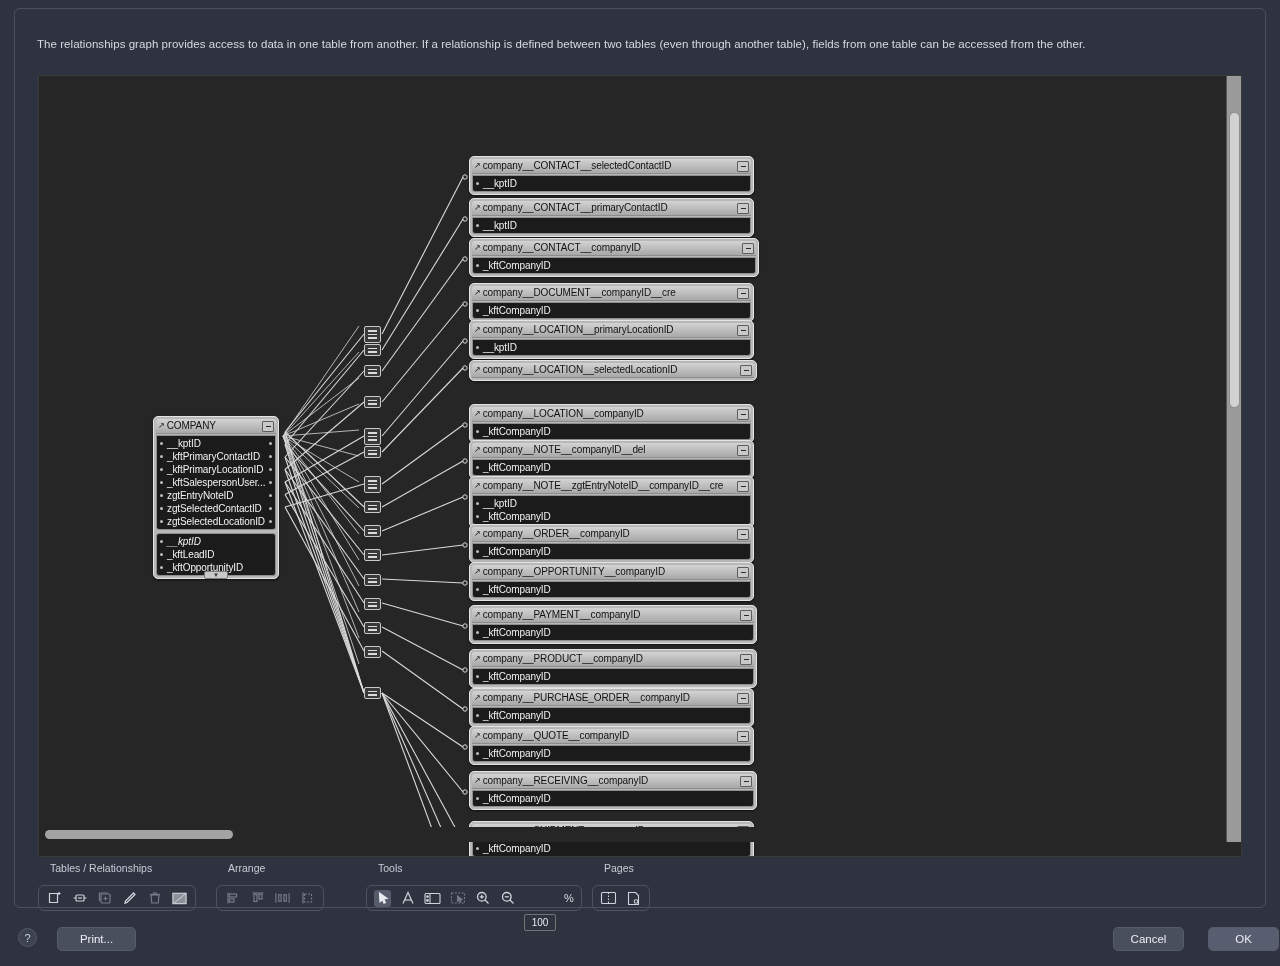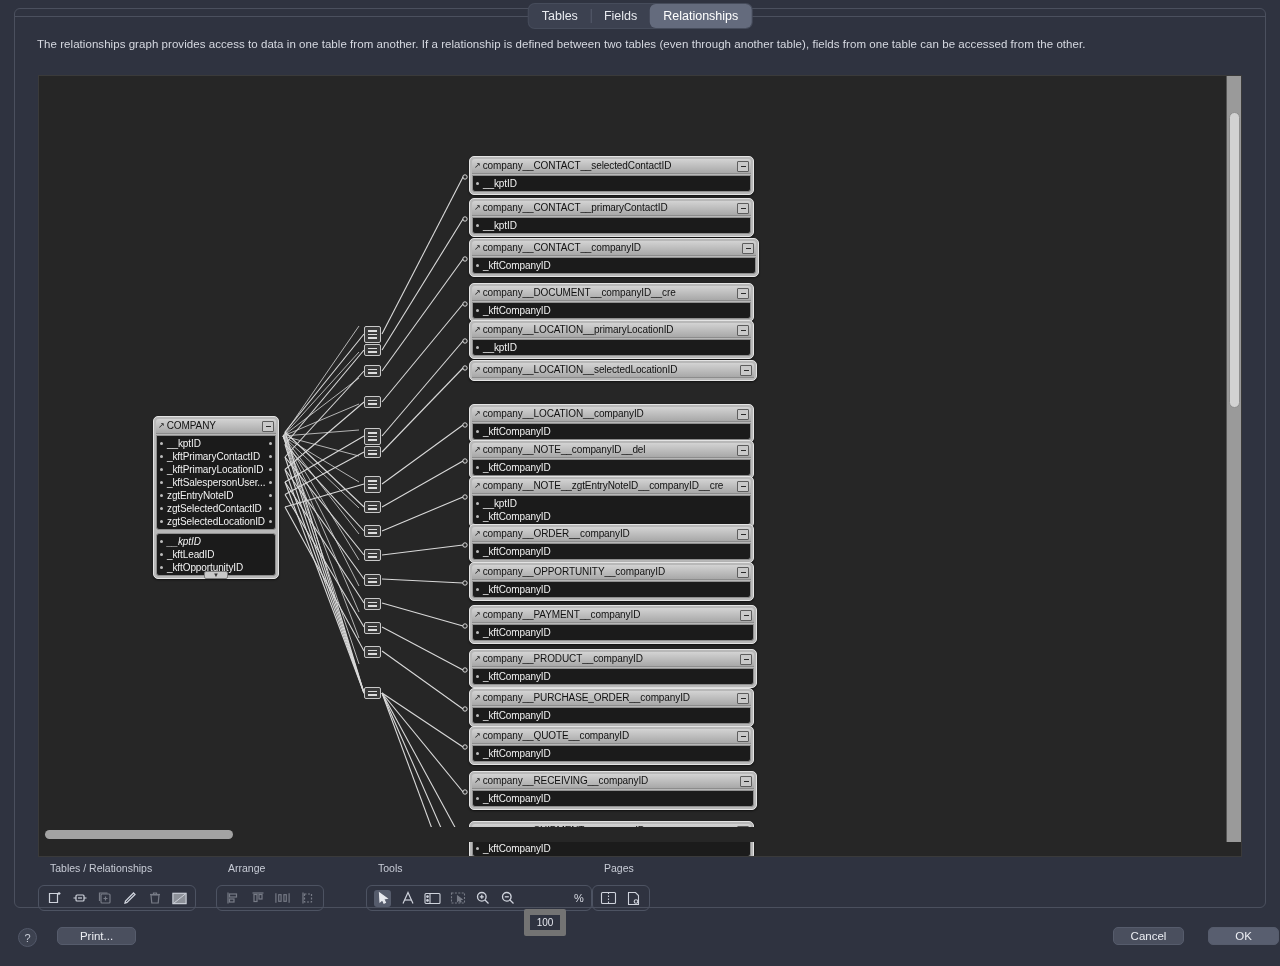--- a/index.html
+++ b/index.html
@@ -204,21 +204,21 @@
   .ticon {
     width: 17px; height: 17px;
     display: flex; align-items: center; justify-content: center;
     color: #cfd3dc;
   }
   .ticon svg { display: block; }
   .ticon.dim { opacity: 0.45; }
   .ticon.sel { background: #565c6c; border-radius: 3px; }
   .zoom-field {
     width: 30px; height: 15px;
-    border: 6px solid #737373; border-radius: 2px;
+    border: 1px solid #737373; border-radius: 2px;
     font-size: 10px; color: #e6e8ee;
     display: flex; align-items: center; justify-content: center;
     background: transparent;
     margin-top: 48px;
   }
   .pct { font-size: 11px; color: #d6d9e1; }
 
   
   .search {
     position: absolute; left: 956px; top: 872px;
@@ -242,46 +242,38 @@
   
   .help-btn {
     position: absolute; left: 18px; top: 928px;
     width: 19px; height: 19px; border-radius: 50%;
     background: #3d4250; border: 1px solid #525869;
     color: #c6cad4; font-size: 11px;
     display: flex; align-items: center; justify-content: center;
     box-sizing: border-box;
   }
   .btn {
-    position: absolute; height: 18px;
+    position: absolute; height: 24px;
     background: #4a4f5e; border: 1px solid #565c6c;
     border-radius: 5px;
     color: #eceef3; font-size: 11.5px;
     display: flex; align-items: center; justify-content: center;
     box-sizing: border-box;
   }
   .btn.print { left: 57px; top: 927px; width: 79px; }
   .btn.cancel { left: 1113px; top: 927px; width: 71px; }
   .btn.ok { left: 1208px; top: 927px; width: 71px; background: #585e6f; }
 </style>
 </head>
 <body>
 
 <div id="root">
 
   <div class="panel"></div>
 
-  <div class="tabbar">
-    <div class="tabbar-rule"></div>
-    <div class="tabgroup" id="tabgroup">
-        <div class="tab">Tables</div>
-        <div class="tab">Fields</div>
-        <div class="tab active">Relationships</div>
-      </div>
-  </div>
 
   <div class="desc">The relationships graph provides access to data in one table from another. If a relationship is defined between two tables (even through another table), fields from one table can be accessed from the other.</div>
 
   <div class="graph-wrap">
     <div class="graph-canvas" id="graph-canvas">
 
       <svg class="wires" id="wires">
           <path d="M246 356 L325 258" stroke="#d9d9d9" stroke-width="1.1" fill="none"></path>
           <path d="M343 258 L424 101" stroke="#d9d9d9" stroke-width="1.1" fill="none"></path>
           <circle cx="426" cy="101" r="2.2" fill="none" stroke="#d9d9d9"></circle>

